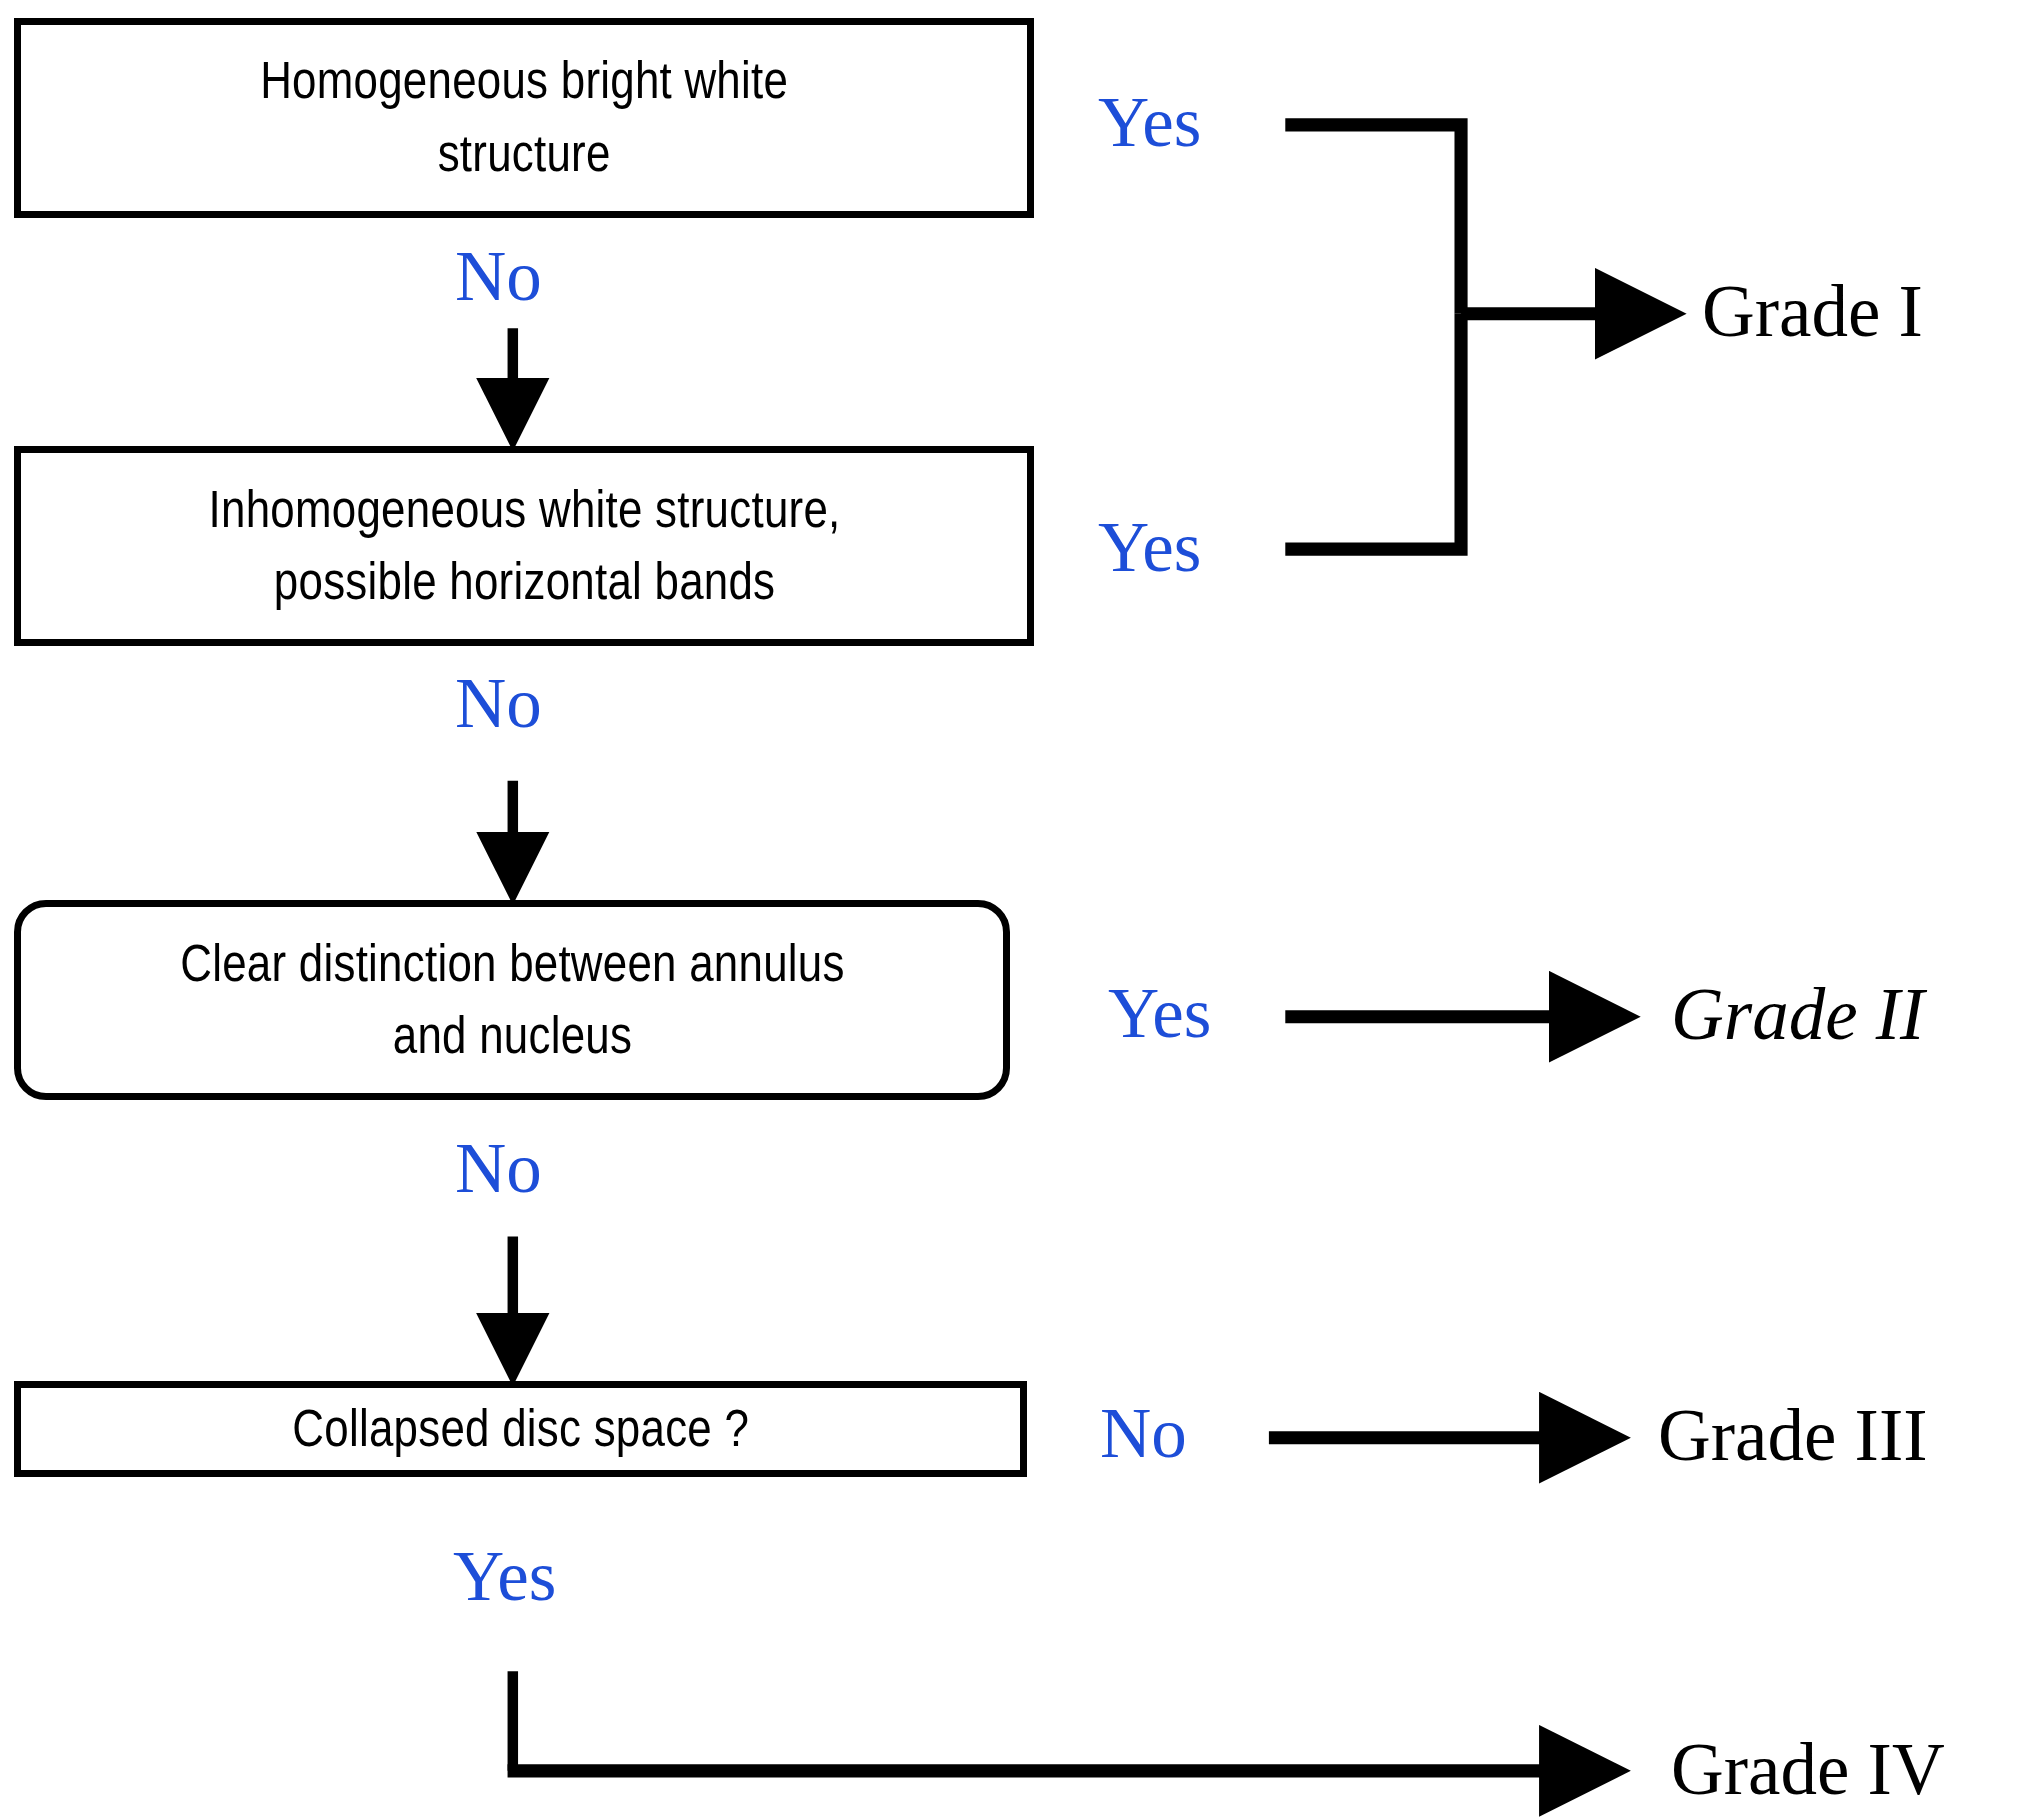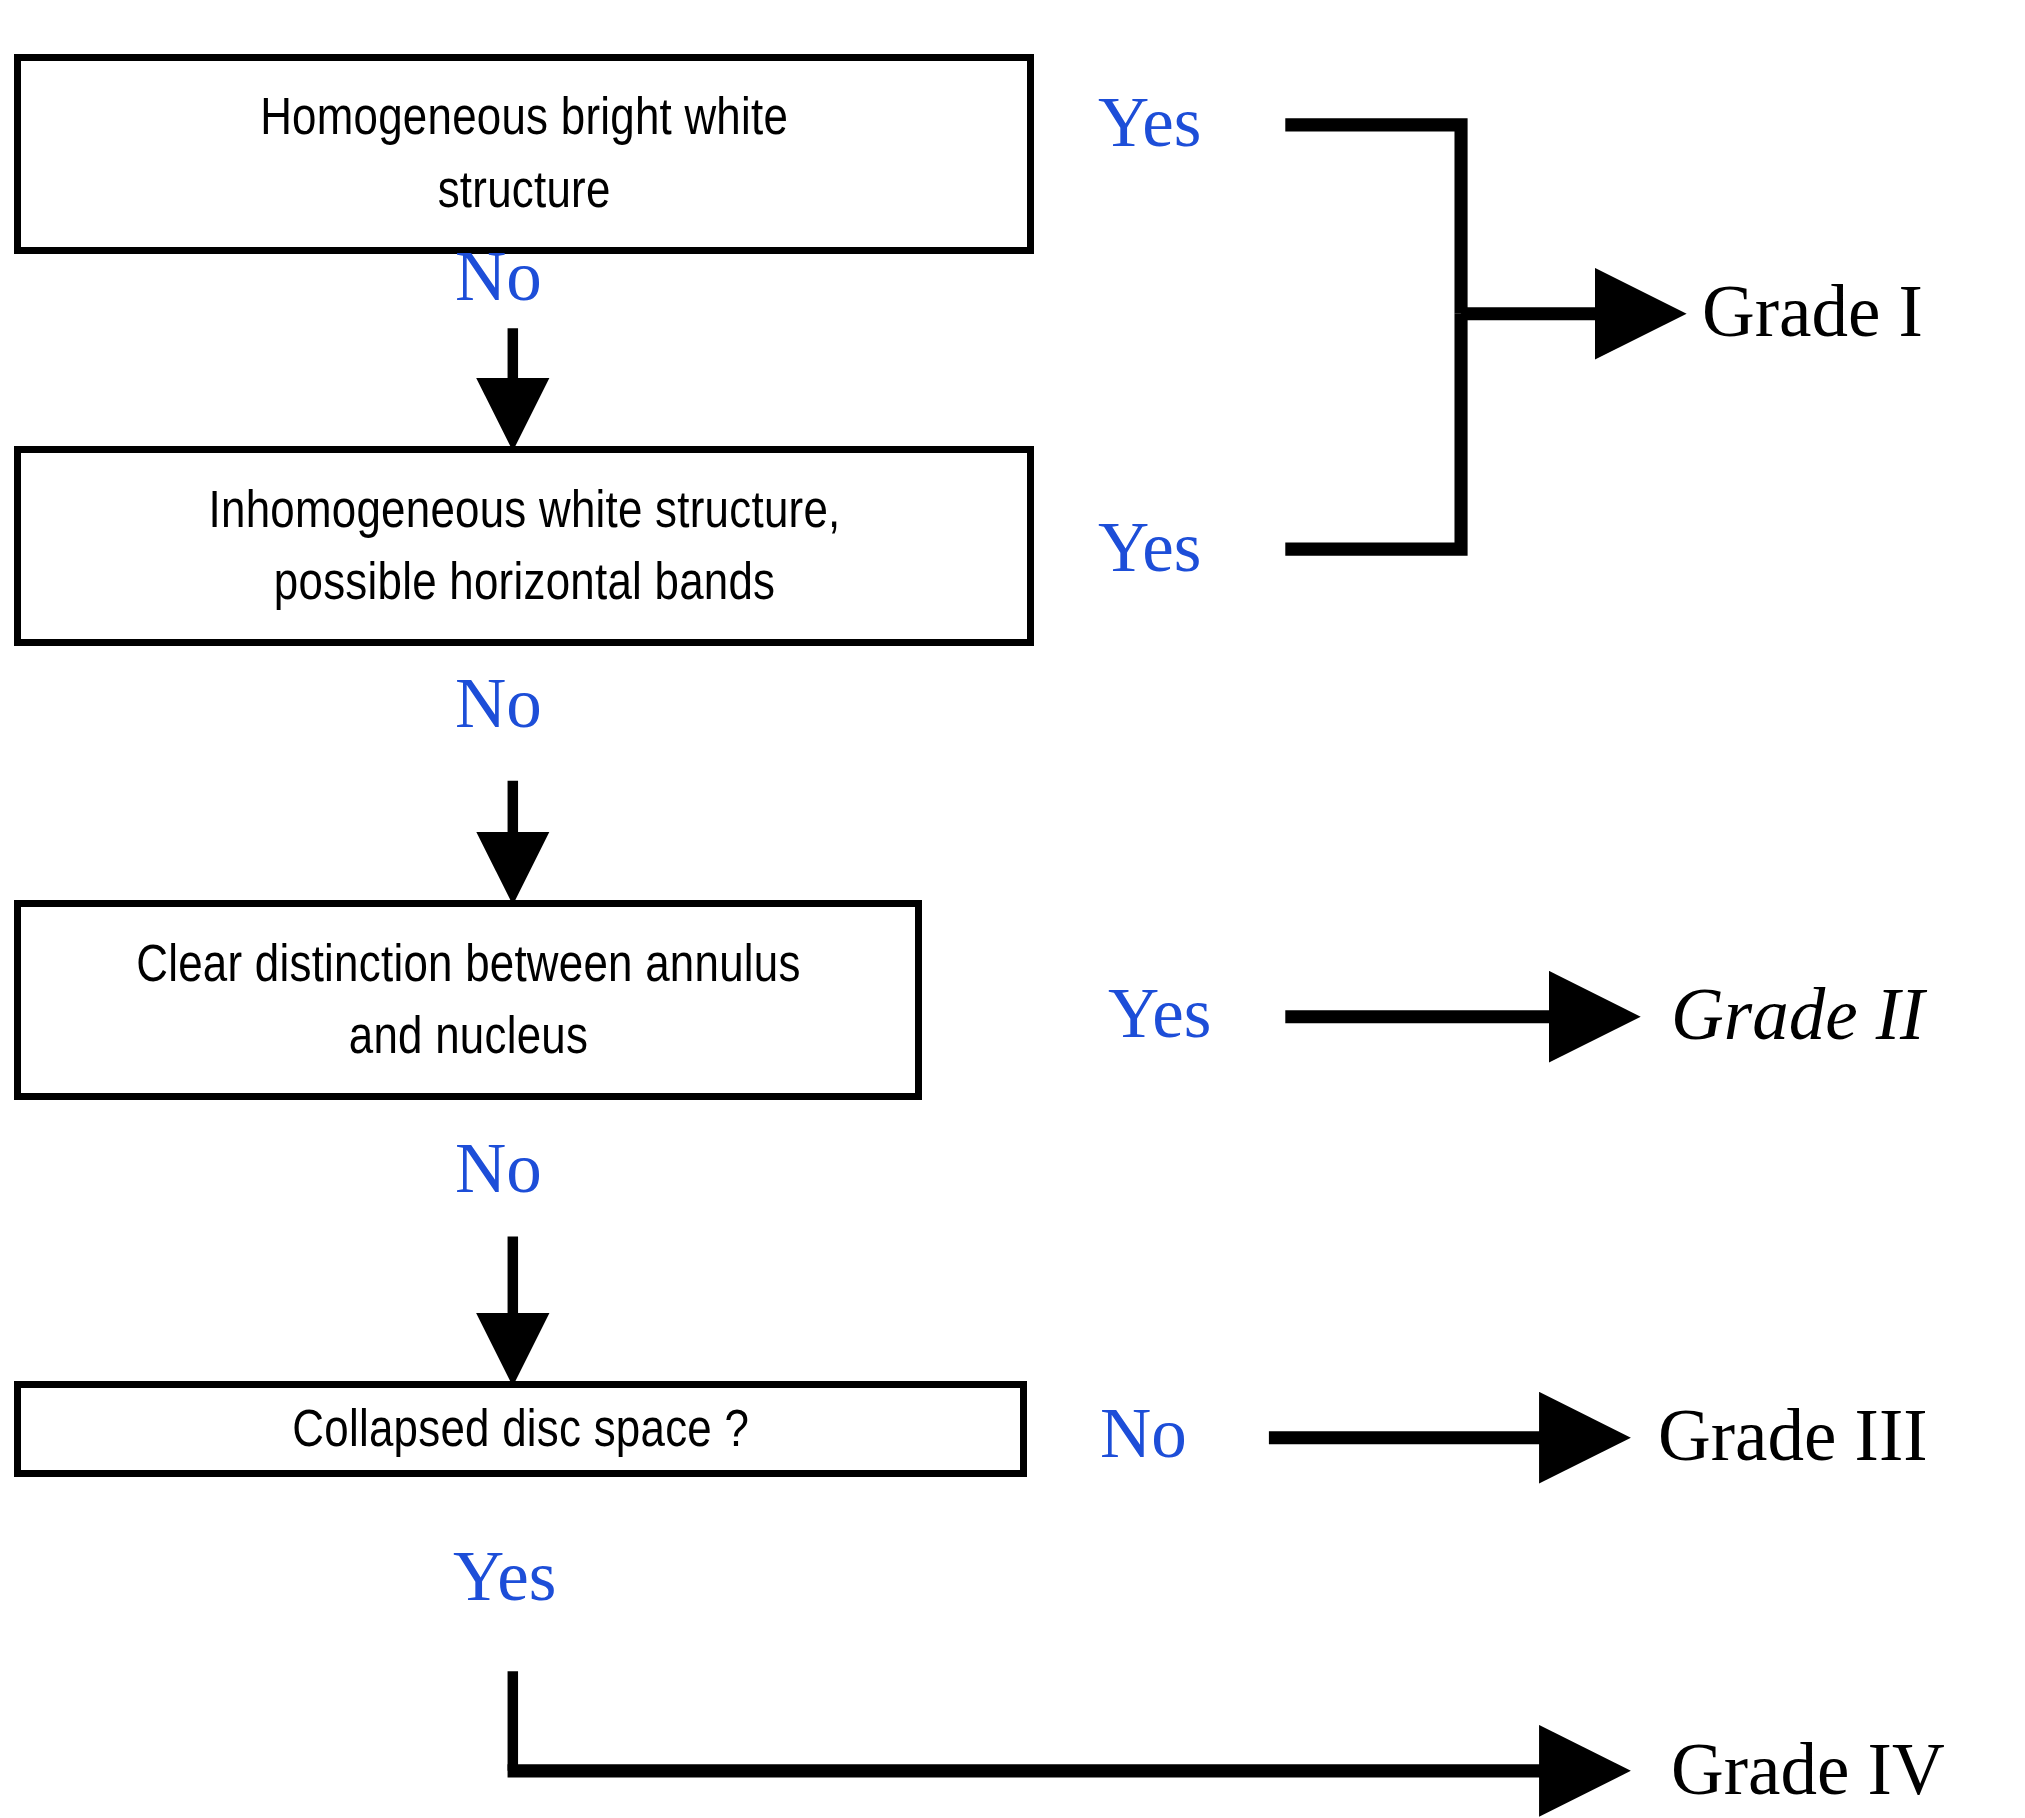--- a/index.html
+++ b/index.html
@@ -88,31 +88,31 @@
     <line x1="2228" y1="478" x2="2540" y2="478" stroke="#000000" stroke-width="20" marker-end="url(#arrowhead)"></line>
 
     <line x1="1960" y1="1550" x2="2470" y2="1550" stroke="#000000" stroke-width="20" marker-end="url(#arrowhead)"></line>
 
     <line x1="1935" y1="2192" x2="2455" y2="2192" stroke="#000000" stroke-width="20" marker-end="url(#arrowhead)"></line>
 
     <path d="M 782 2548 L 782 2700" stroke="#000000" stroke-width="16" fill="none"></path>
     <line x1="774" y1="2700" x2="2455" y2="2700" stroke="#000000" stroke-width="20" marker-end="url(#arrowhead)"></line>
   </svg>
 
-  <div class="decision-box" style="left:14.4px; top:17.7px; width:1020px; height:200px;margin-top:36px;">
+  <div class="decision-box" style="left:14.4px; top:17.7px; width:1020px; height:200px;">
     <span class="box-label">Homogeneous  bright white
 structure</span>
   </div>
 
   <div class="decision-box" style="left:14.4px; top:446px; width:1020px; height:200px;">
     <span class="box-label">Inhomogeneous  white structure,
 possible horizontal bands</span>
   </div>
 
-  <div class="decision-box" style="left:14.4px; top:900px; width:908px; height:200px;">
+  <div class="decision-box" style="left:14.4px; top:900px; width:996px; height:200px;border-radius:32px;">
     <span class="box-label">Clear distinction  between  annulus
 and nucleus</span>
   </div>
 
   <div class="decision-box" style="left:14.4px; top:1381px; width:1013px; height:96px;">
     <span class="box-label">Collapsed  disc space ?</span>
   </div>
 
   <div class="edge-label" style="left:455px; top:241px;">No</div>
 

